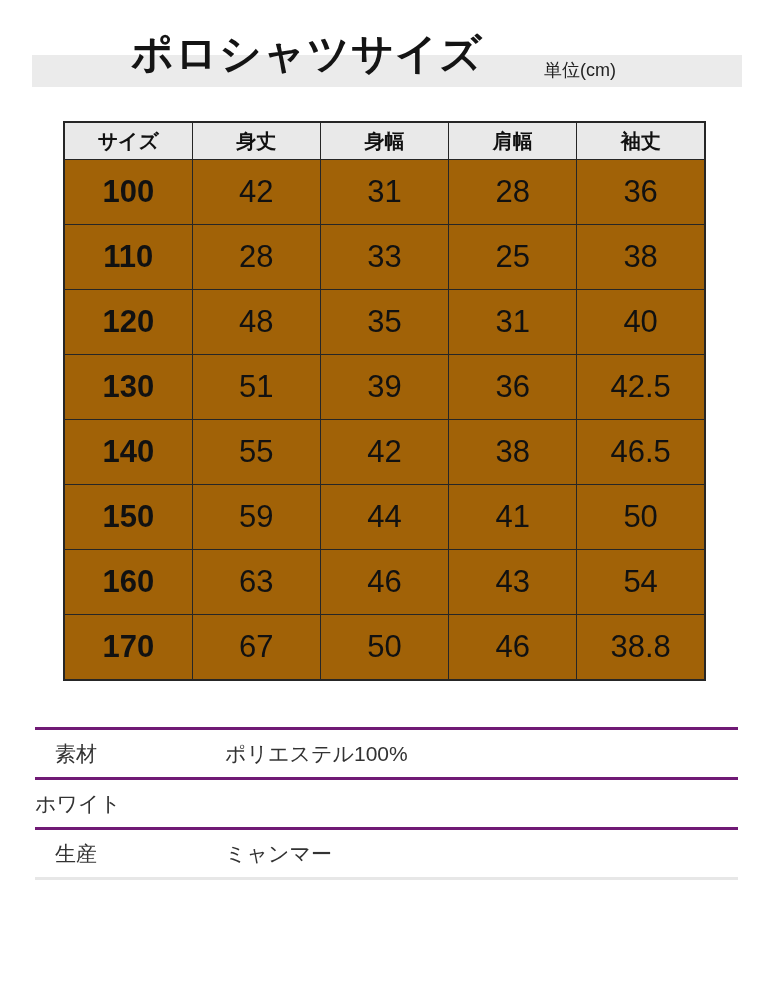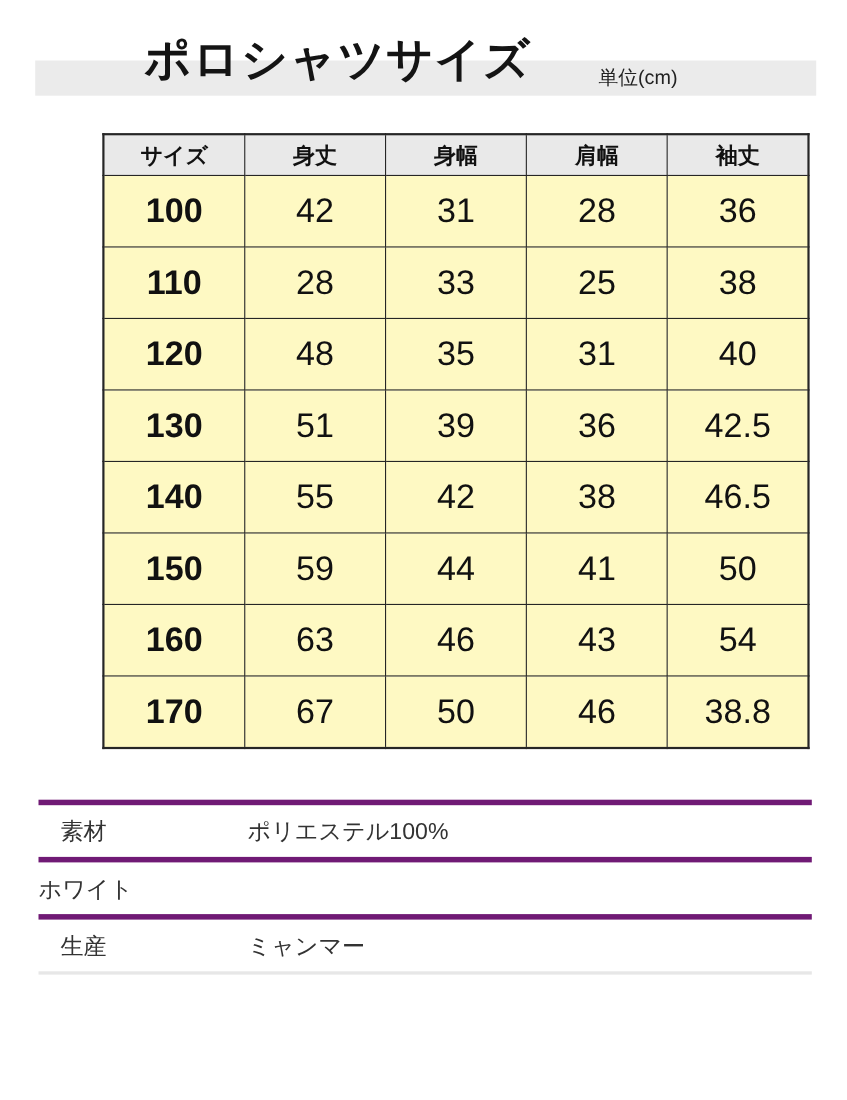--- a/index.html
+++ b/index.html
@@ -50,58 +50,57 @@
 
   
   table.size-table {
     position: absolute;
     left: 63px;
     top: 121px;
     width: 643px;
     border-collapse: collapse;
     table-layout: fixed;
     border: 2px solid #262626;
-    margin-left: 30px;
   }
   table.size-table th,
   table.size-table td {
     border: 1px solid #262626;
     text-align: center;
     vertical-align: middle;
     padding: 0;
     color: #111111;
   }
   table.size-table thead th {
     height: 36px;
     background: #e9e9e9;
     font-size: 20px;
     font-weight: 700;
   }
   table.size-table tbody td {
     height: 64px;
-    background: #fef9c3;
+    background: #a16207;
     font-size: 31px;
     font-weight: 500;
   }
   table.size-table tbody td.size-col {
     font-weight: 700;
   }
 
   
   .info-list {
     position: absolute;
     left: 35px;
     top: 727px;
     width: 703px;
   }
   .info-row {
     display: flex;
     align-items: center;
     height: 47px;
-    border-top: 5px solid #701a75;
+    border-top: 3px solid #701a75;
   }
   .info-row:last-child {
     border-bottom: 3px solid #e7e7e7;
   }
   .info-label {
     flex: 0 0 170px;
     padding-left: 20px;
     font-size: 21px;
     color: #333333;
     white-space: nowrap;

